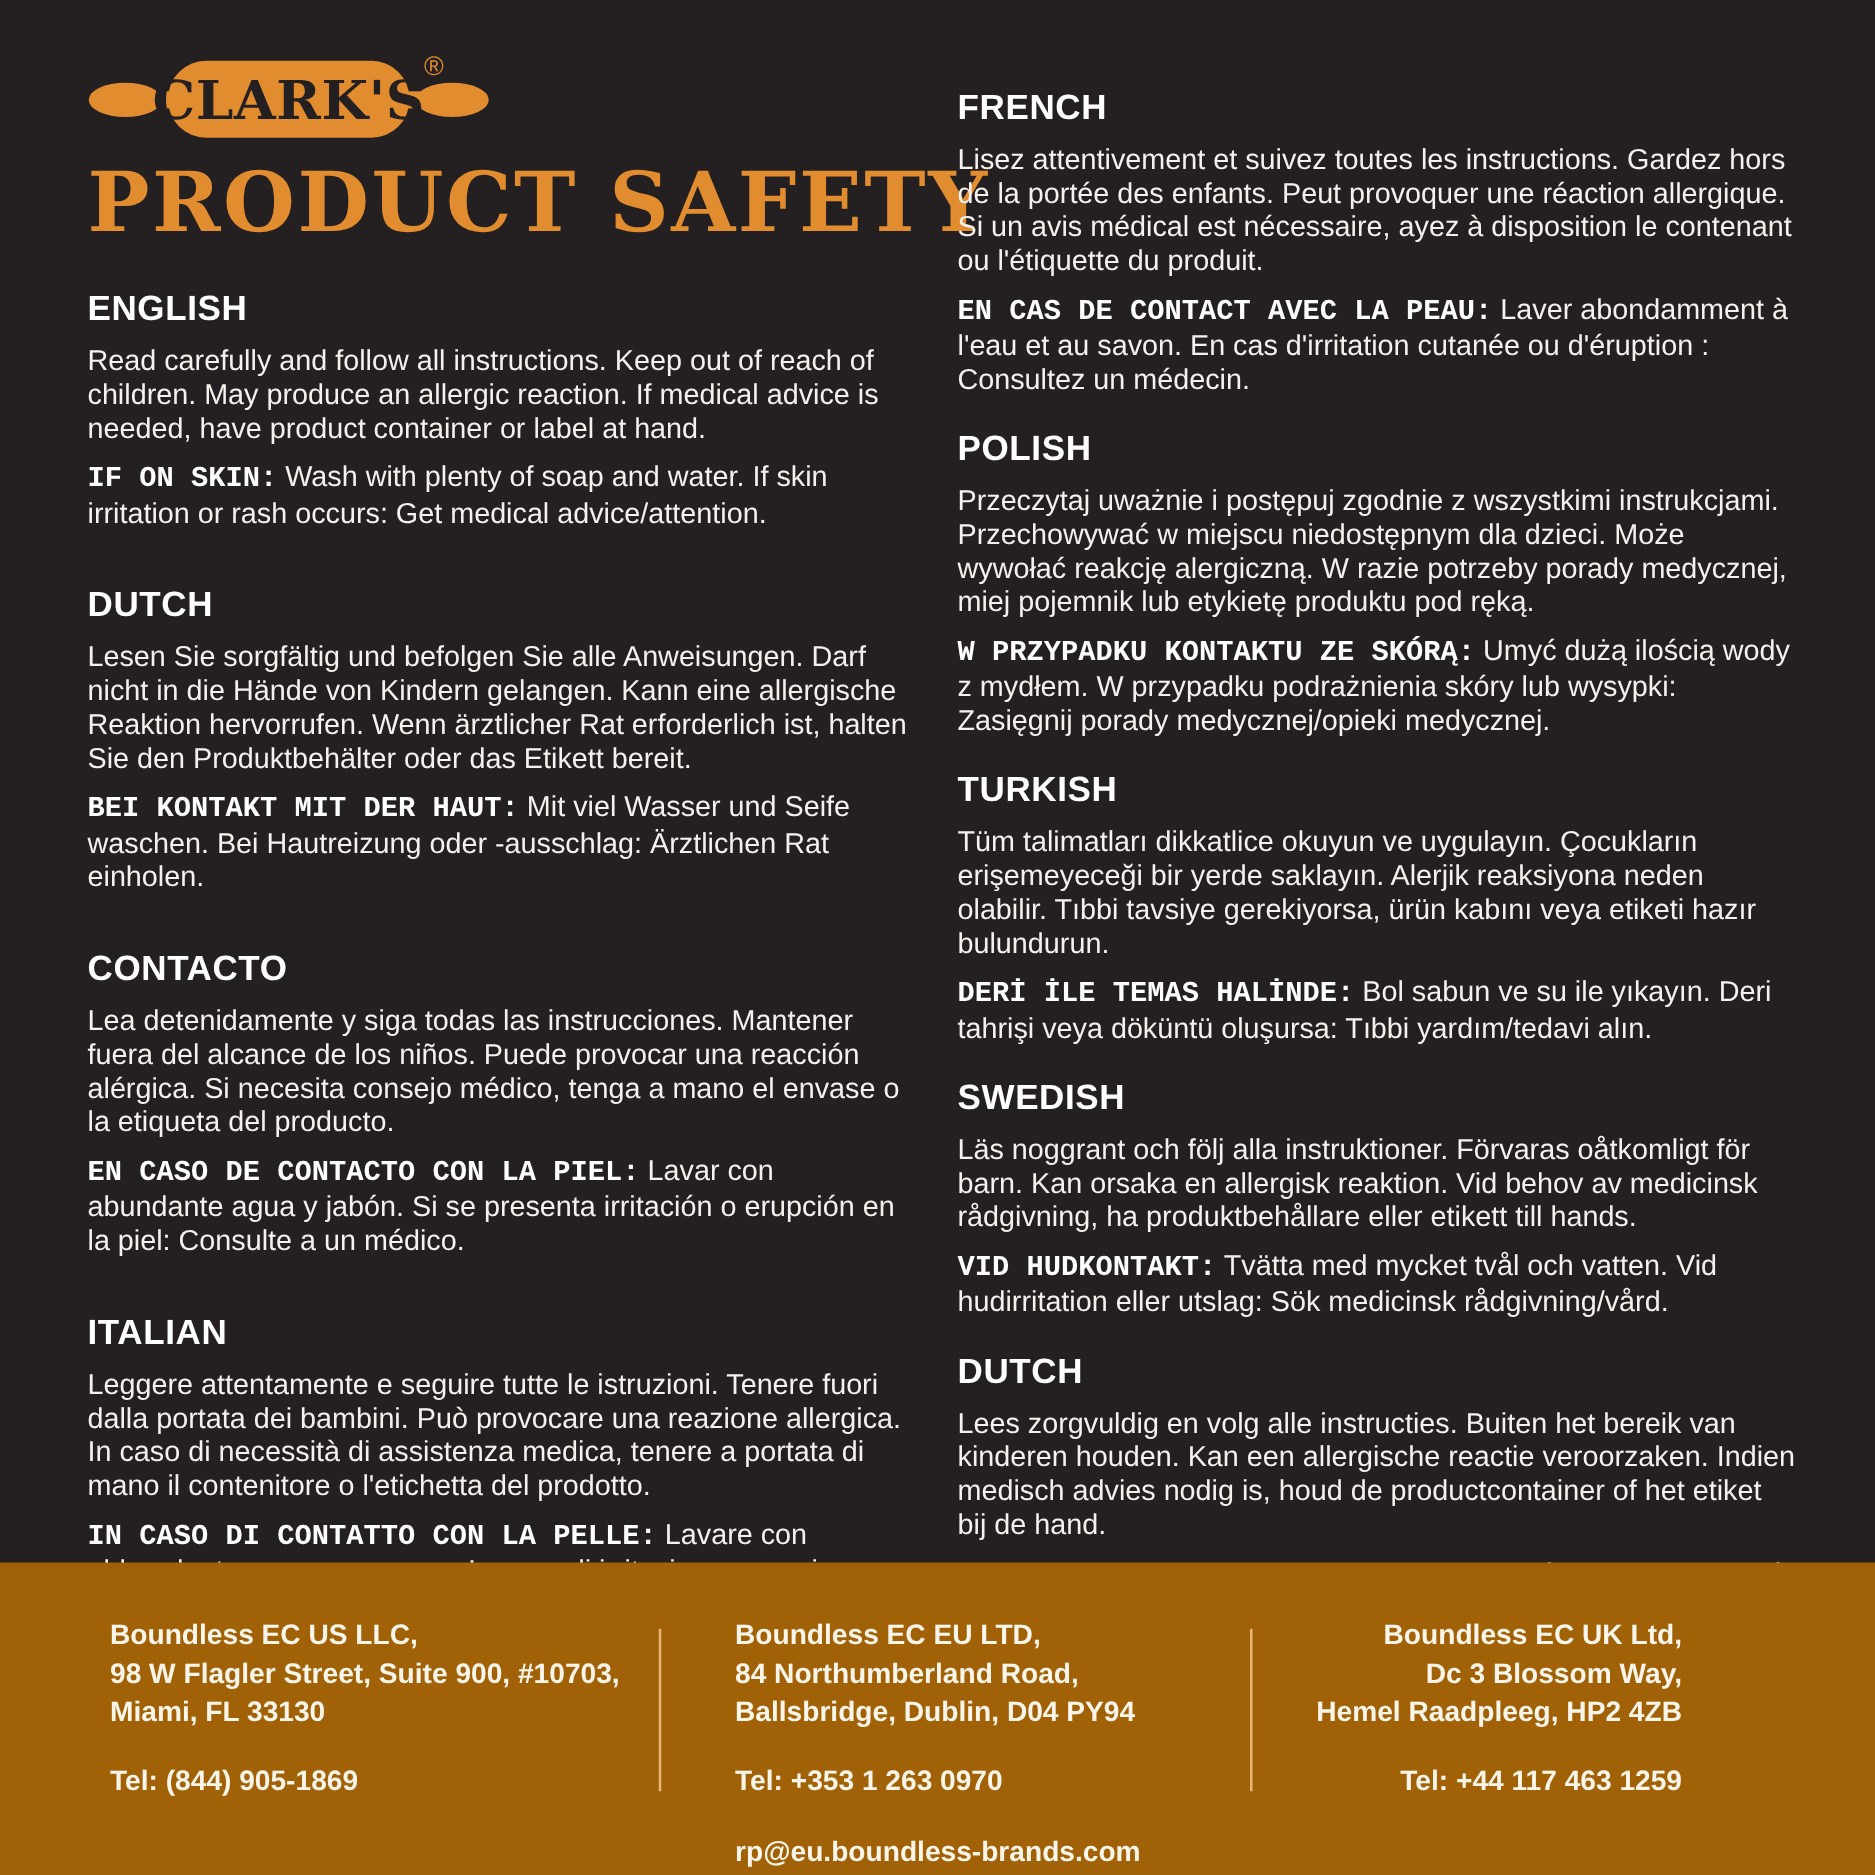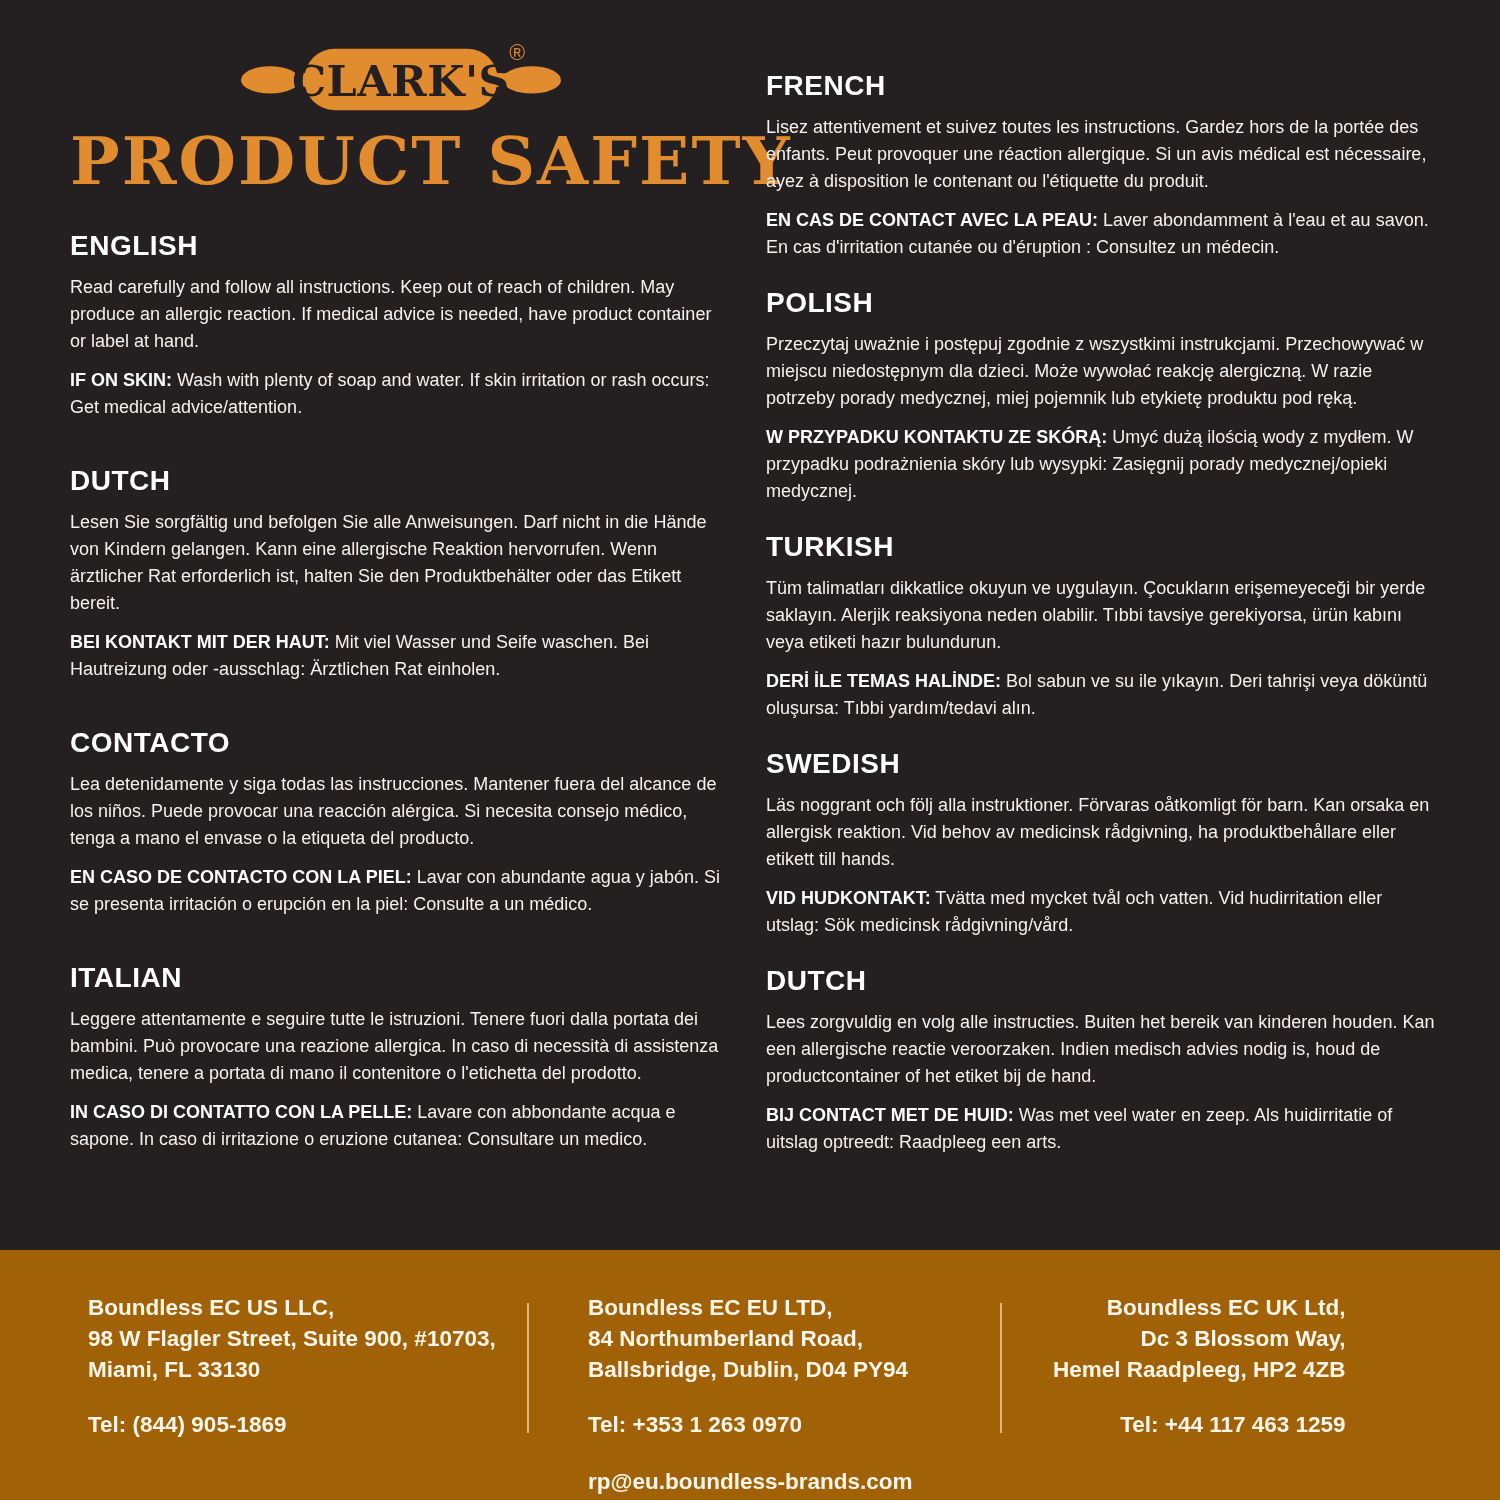--- a/index.html
+++ b/index.html
@@ -7,21 +7,21 @@
     width:1500px;height:1500px;
     background:#241F20;
     font-family:"Liberation Sans", sans-serif;
     position:relative;
     overflow:hidden;
   }
   .col{position:absolute;}
   .col-left{left:70px;top:40px;width:662px;}
   .col-right{left:766px;top:70px;width:672px;}
 
-  .brand{ text-align:center; margin-bottom:36px; }
+  .brand{ text-align:left; margin-bottom:36px; }
   .brand-logo{ width:322px;height:72px; display:inline-block; }
   .brand-title{
     font-family:"DejaVu Serif", serif;
     font-weight:bold;
     color:#E18C2E;
     font-size:66px;
     letter-spacing:2px;
     line-height:1.0;
     margin:12px 0 0 0;
     white-space:nowrap;
@@ -30,27 +30,27 @@
   .lang-section{ margin-bottom:44px; }
   .col-right .lang-section{ margin-bottom:26px; }
   .lang-section h2{
     font-size:28px;
     color:#FFFFFF;
     margin:0 0 12px 0;
     letter-spacing:0.5px;
     font-weight:bold;
   }
   .lang-section p{
-    font-size:18px;
+    font-size:23px;
     line-height:27px;
     color:#F5F1EE;
     margin:0 0 12px 0;
   }
   .lang-section p:last-child{ margin-bottom:0; }
-  .lang-section strong{ color:#FFFFFF; font-weight:bold; }
+  .lang-section strong{ color:#FFFFFF; font-weight:bold;font-family:Liberation Mono, monospace; }
 
   .footer{
     position:absolute; left:0; top:1250px;
     width:1500px; height:250px;
     background:#a16207;
   }
   .footer-col{ position:absolute; top:42px; }
   .footer-col-1{ left:88px; }
   .footer-col-2{ left:588px; }
   .footer-col-3{ left:1053px;text-align:right; }

